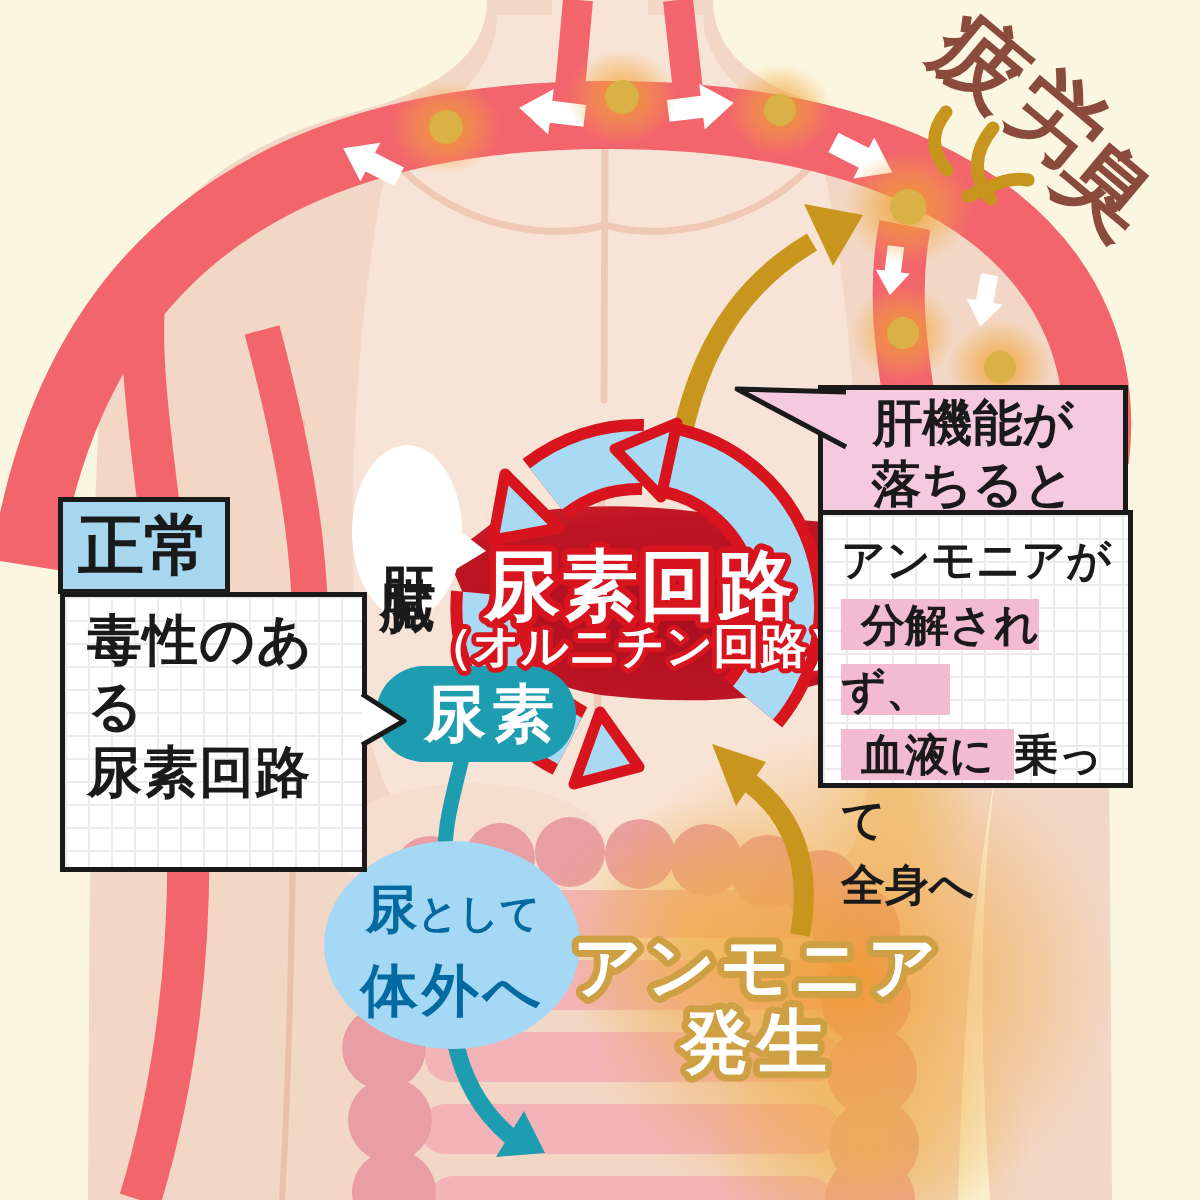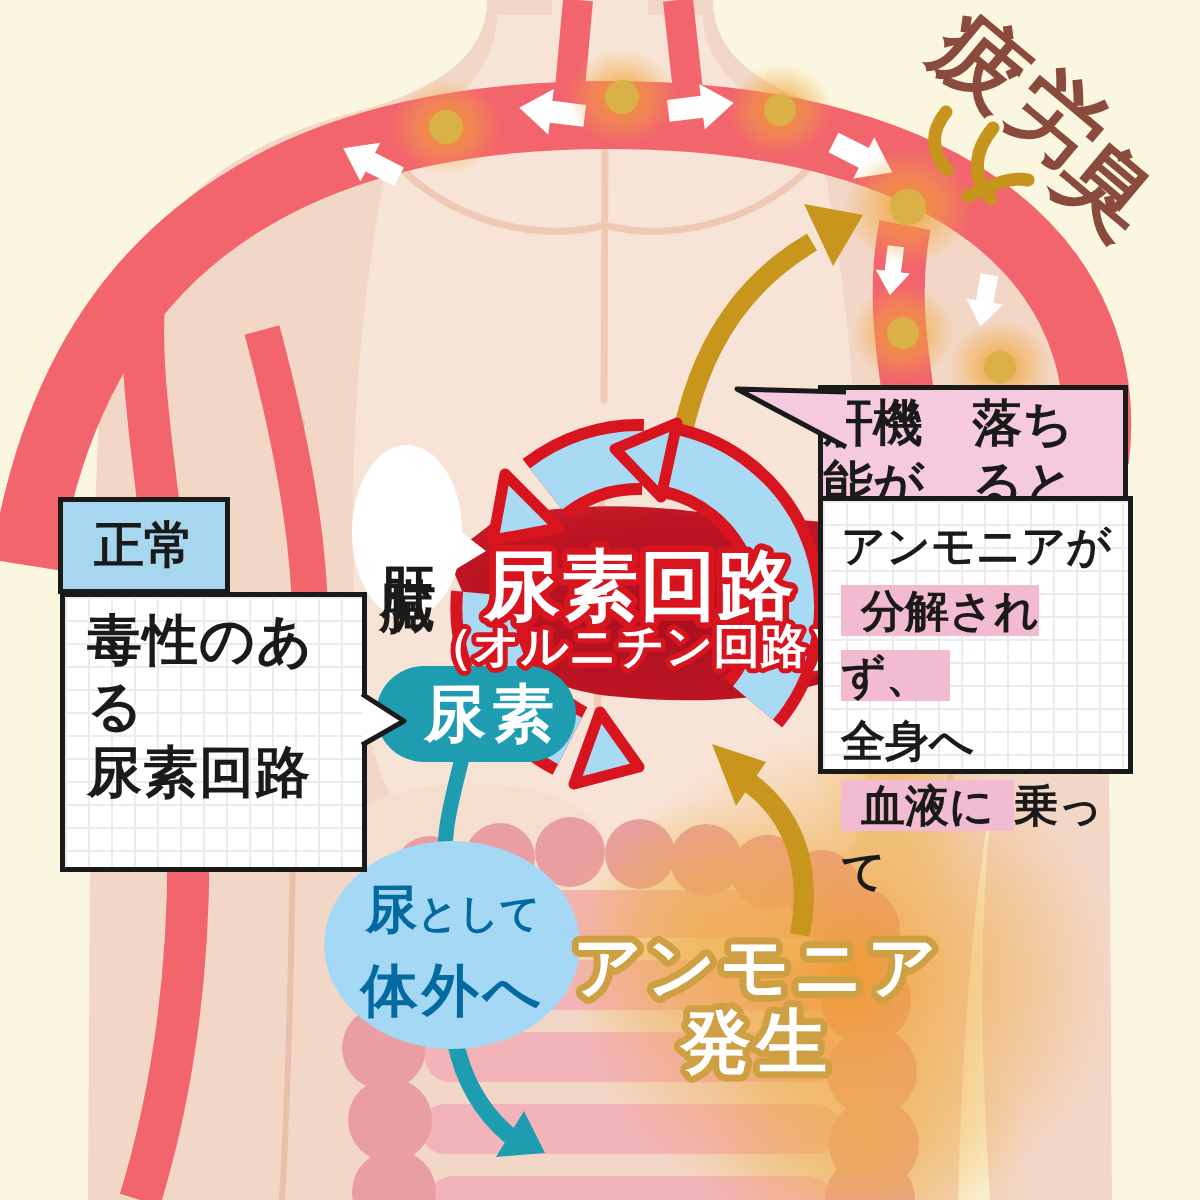--- a/index.html
+++ b/index.html
@@ -17,34 +17,34 @@
   .blackbox{border:5px solid #1a1a1a;}
   .paper{
     background-color:#ffffff;
     background-image:linear-gradient(#ebebeb 2px, transparent 2px),
                      linear-gradient(90deg,#ebebeb 2px, transparent 2px);
     background-size:23px 23px;
   }
   .tab-normal{
     left:58px;top:497px;width:172px;height:97px;background:#A6D7EE;
     display:flex;align-items:center;justify-content:center;
-    font-size:50px;font-weight:bold;color:#1a1a1a;z-index:3;
+    font-size:66px;font-weight:bold;color:#1a1a1a;z-index:3;
   }
   .box-normal{
     left:60px;top:592px;width:307px;height:280px;
     padding:10px 0 0 22px;font-size:55px;font-weight:bold;color:#1a1a1a;
     line-height:66px;letter-spacing:1px;
   }
   .tab-impaired{
     left:818px;top:385px;width:310px;height:137px;background:#F6CADE;
-    display:flex;flex-direction:row;align-items:center;justify-content:center;
+    display:flex;flex-direction:column;align-items:center;justify-content:center;
     font-size:50px;font-weight:bold;color:#1a1a1a;line-height:61px;
   }
   .box-impaired{
-    left:818px;top:496px;width:315px;height:278px;
+    left:818px;top:510px;width:315px;height:278px;
     padding:12px 0 0 18px;font-size:44px;font-weight:bold;color:#1a1a1a;
     line-height:65px;
   }
   .hl{background:#F3BBD1;padding:1px 20px;}
 
   
   .liver-label{
     left:374px;top:452px;width:68px;height:162px;
     writing-mode:vertical-rl;text-orientation:upright;
     font-size:56px;font-weight:bold;color:#1a1a1a;letter-spacing:10px;
@@ -261,22 +261,22 @@
     <div>尿素回路</div>
   </div>
 
   <div class="overlay blackbox tab-impaired">
     <div>肝機能が</div>
     <div>落ちると</div>
   </div>
   <div class="overlay blackbox paper box-impaired">
     <div>アンモニアが</div>
     <div><span class="hl">分解されず、</span></div>
+    <div><span class="hl">血液に</span><span>乗って</span></div>
     <div>全身へ</div>
-    <div><span class="hl">血液に</span><span>乗って</span></div>
   </div>
 
   <div class="overlay liver-label">肝臓</div>
   <div class="overlay urea-label">尿素</div>
   <div class="overlay urine-label">
     <div class="l1"><span class="big">尿</span><span>として</span></div>
     <div class="l2">体外へ</div>
   </div>
 
   <svg id="top-svg" width="1200" height="1200" viewBox="0 0 1200 1200">

